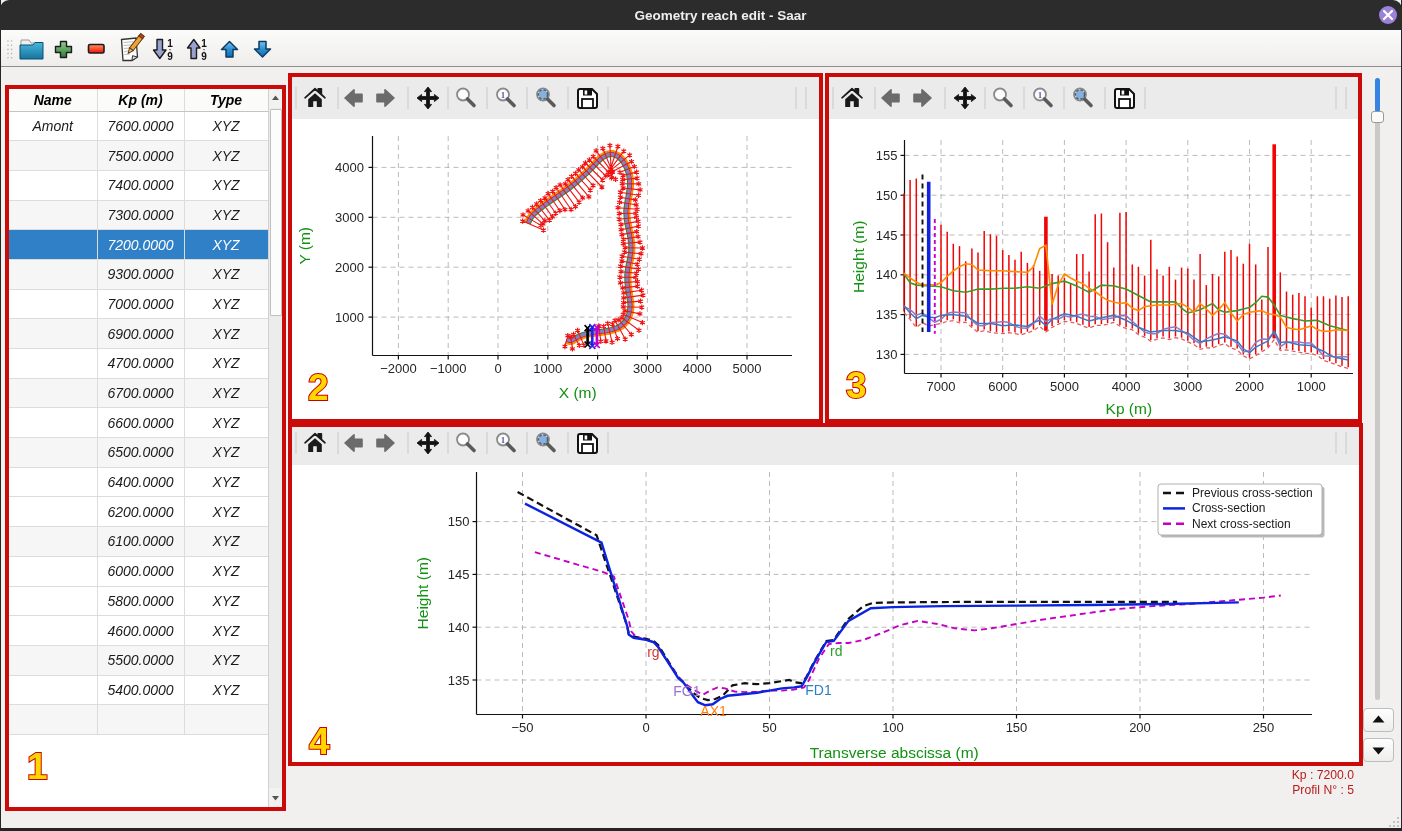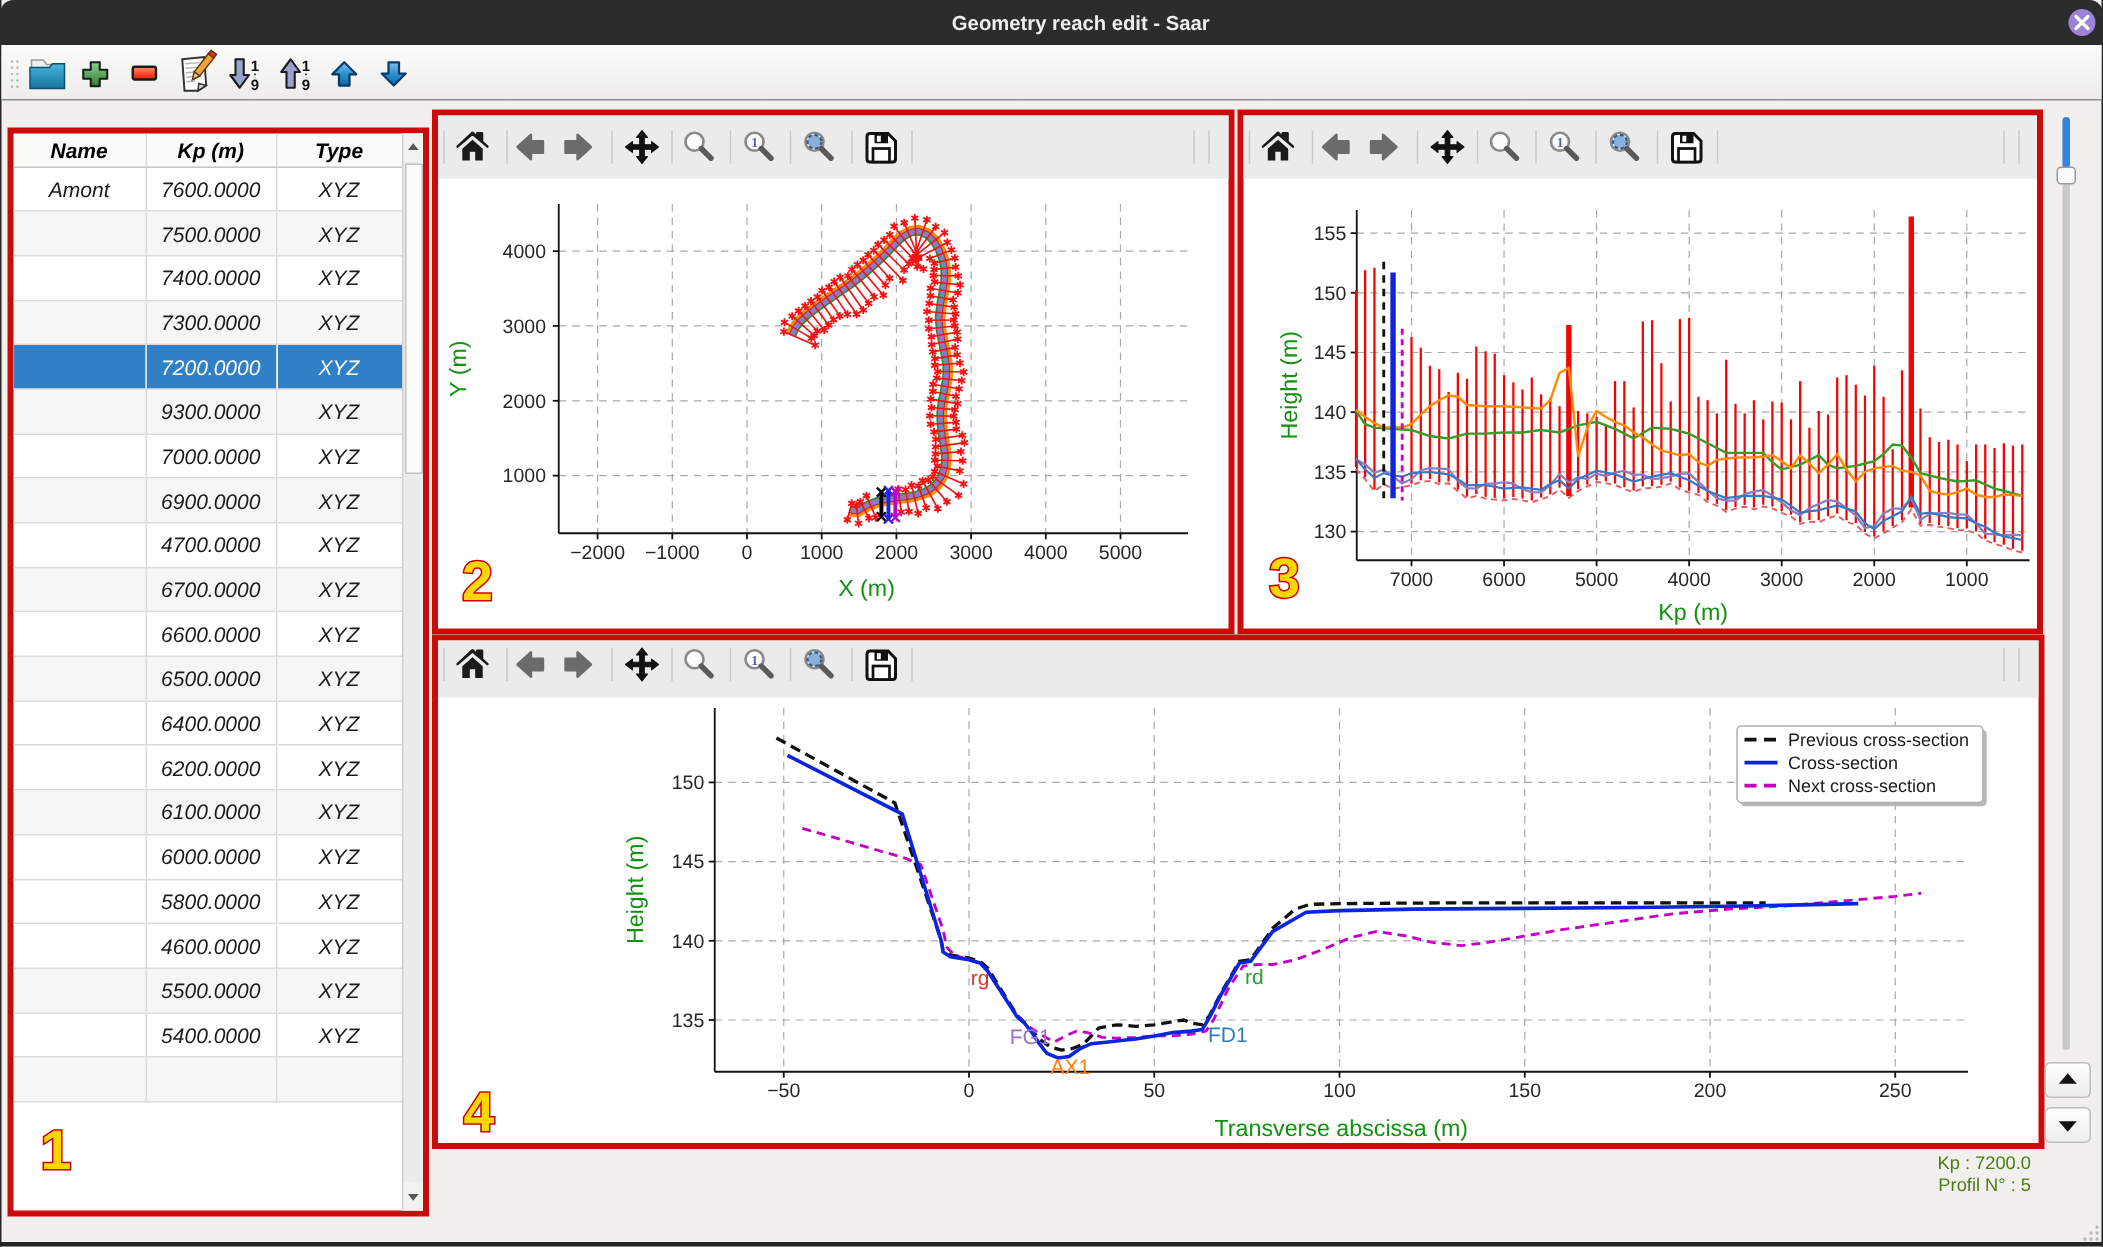--- a/index.html
+++ b/index.html
@@ -20,21 +20,21 @@
 tr.sel td { background:#3080c8; color:#fff; }
 .c1 { width:88px; } .c2 { width:87px; } .c3 { width:84px; }
 text { font-family:"Liberation Sans",sans-serif; }
 .grid { stroke:#a9a9a9; stroke-width:0.8; stroke-dasharray:5 4; fill:none; }
 .spine { stroke:#111; stroke-width:1.2; fill:none; }
 .tl { font-size:13px; fill:#262626; }
 .axl { font-size:15.5px; fill:#129112; }
 .numt { font-size:37px; font-weight:bold; fill:#ffd700; stroke:#cc0000; stroke-width:2px; paint-order:stroke; }
 .spinbtn { position:absolute; width:31px; height:24px; border:1px solid #bdbdbd; border-radius:4px;
   background:linear-gradient(#fefefe,#ededec); }
-#kptext { position:absolute; right:47px; top:768px; font-size:12.2px; color:#4d7c0f; text-align:right; line-height:14.5px;margin-left:23px; }
+#kptext { position:absolute; right:47px; top:768px; font-size:12.2px; color:#b91c1c; text-align:right; line-height:14.5px;margin-left:23px; }
 </style></head>
 <body>
 <div id="win">
  <div id="titlebar">Geometry reach edit - Saar
    <div id="closebtn">
         <svg width="18" height="18">
           <path d="M5,5 L13,13 M5,13 L13,5" stroke="#fff" stroke-width="2.2" stroke-linecap="round"></path>
         </svg>
       </div>
  </div>

